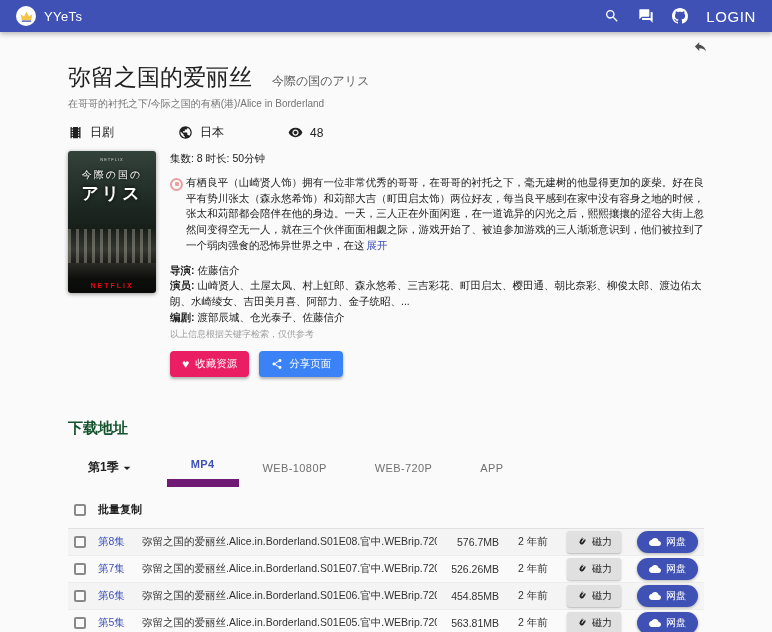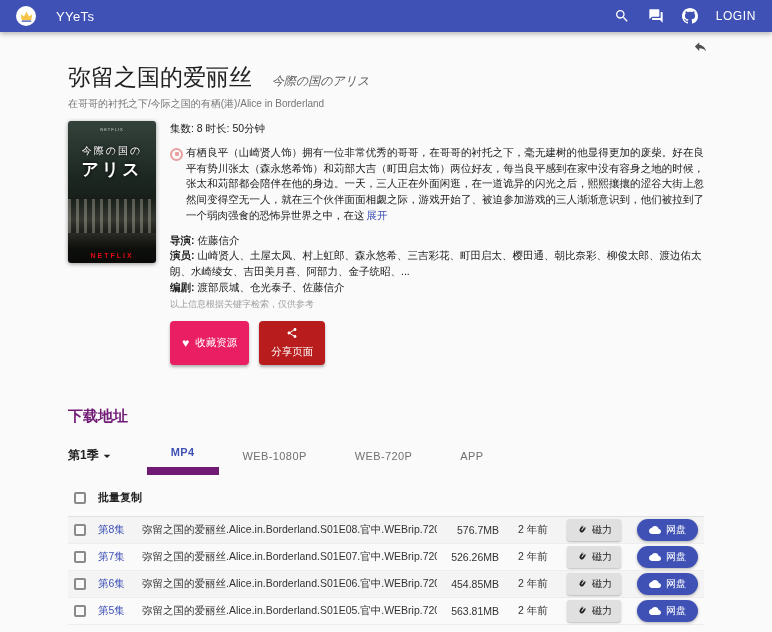--- a/index.html
+++ b/index.html
@@ -8,56 +8,56 @@
     font-family: "Liberation Sans", "DejaVu Sans", sans-serif;
     background: #e4e4e4;
     color: #212121;
   }
   
   .navbar {
     height: 32px; background: #3f51b5; color: #fff;
     display: flex; align-items: center; padding: 0 16px;
     box-shadow: 0 2px 5px rgba(0,0,0,.28); position: relative; z-index: 5;
   }
-  .brand { display: flex; align-items: center; gap: 20px; cursor: pointer; }
+  .brand { display: flex; align-items: center; gap: 8px; cursor: pointer; }
   .logo-circle {
     width: 20px; height: 20px; border-radius: 50%;
     background: #fff; display: flex; align-items: center; justify-content: center;
     overflow: hidden;
   }
   .brand-name { font-size: 13px; letter-spacing: .4px; }
   .nav-right { margin-left: auto; display: flex; align-items: center; gap: 18px; }
   .nav-icon { width: 16px; height: 16px; display: inline-flex; cursor: pointer; }
   .nav-icon svg { width: 100%; height: 100%; fill: #fff; }
-  .login { font-size: 12px; letter-spacing: .6px; cursor: pointer; }
+  .login { font-size: 15px; letter-spacing: .6px; cursor: pointer; }
 
   
   .content { background: #fafafa; min-height: 586px; padding: 0 68px 16px 68px; }
   .back-row { height: 24px; display: flex; justify-content: flex-end; padding-top: 7px; margin-right: -4px; }
   .back-row svg { width: 15px; height: 15px; fill: #4f4f4f; cursor: pointer; }
 
   .title-row { display: flex; align-items: baseline; margin-top: 6px; }
   .page-title { font-size: 23px; font-weight: 500; color: #1f1f1f; }
-  .title-alt { font-size: 12px; color: #5c5c5c; margin-left: 20px; font-style: italic; }
+  .title-alt { font-size: 12px; color: #5c5c5c; margin-left: 20px; }
   .aliases { font-size: 10px; color: #757575; margin-top: 4px; }
 
   .tags-row { display: flex; margin-top: 13px; width: 330px; }
   .tag { display: flex; align-items: center; gap: 7px; font-size: 12px; color: #212121; width: 122px; }
   .tag svg { width: 15px; height: 15px; fill: #212121; flex-shrink: 0; }
 
   
   .info-section { display: flex; margin-top: 10px; }
   .poster {
     width: 88px; height: 142px; flex-shrink: 0; border-radius: 3px; overflow: hidden;
     position: relative; cursor: pointer;
     background: linear-gradient(180deg, #33423a 0%, #1d2722 40%, #11150f 72%, #0a0b09 100%);
     box-shadow: 0 1px 4px rgba(0,0,0,.4); color: #fff; text-align: center;
   }
   .poster-cap { font-size: 4px; letter-spacing: 1px; color: #cfd6cf; margin-top: 6px; }
-  .poster-t1 { font-size: 10px; letter-spacing: 2px; margin-top: 12px; text-shadow: 0 0 3px #000; }
+  .poster-t1 { font-size: 10px; letter-spacing: 2px; margin-top: 6px; text-shadow: 0 0 3px #000; }
   .poster-t2 { font-size: 17px; letter-spacing: 3px; font-weight: bold; text-shadow: 0 0 4px #000; }
   .poster-people {
     position: absolute; left: 0; right: 0; bottom: 30px; height: 34px;
     background:
       repeating-linear-gradient(90deg, rgba(190,185,170,.38) 0 3px, rgba(40,45,40,.1) 3px 8px),
       linear-gradient(180deg, transparent 0%, rgba(120,120,110,.35) 60%, rgba(30,30,28,.8) 100%);
   }
   .poster-road { position: absolute; left: 0; right: 0; bottom: 14px; height: 16px;
     background: linear-gradient(180deg, #2a2a26, #0d0d0b); }
   .poster-brand {
@@ -82,29 +82,29 @@
   .disclaimer { font-size: 9px; color: #9e9e9e; margin-top: 2px; }
   .actions { margin-top: 10px; display: flex; gap: 10px; }
   .btn {
     border: none; border-radius: 4px; color: #fff; font-size: 10.5px;
     padding: 6px 12px; display: inline-flex; align-items: center; gap: 6px;
     cursor: pointer; box-shadow: 0 2px 3px rgba(0,0,0,.3);
     font-family: inherit;
   }
   .btn svg { width: 12px; height: 12px; fill: #fff; }
   .btn-pink { background: #e91e63; }
-  .btn-indigo { background: #b91c1c; flex-direction: column; }
+  .btn-indigo { background: #3b82f6; }
   .heart-glyph { font-size: 12px; line-height: 1; }
 
   
-  .dl-heading { font-size: 15px; font-weight: 600; color: #701a75; margin-top: 42px; }
+  .dl-heading { font-size: 15px; font-weight: 600; color: #14532d; margin-top: 42px; }
   .tabbar { display: flex; align-items: center; margin-top: 10px; }
   .season {
     display: flex; align-items: center; font-size: 12px; font-weight: 600;
-    cursor: pointer; margin-right: 32px; color: #212121;
+    cursor: pointer; margin-right: 32px; color: #212121; margin-left: 20px;
   }
   .season svg { width: 16px; height: 16px; fill: #212121; }
   .tab {
     font-size: 11px; letter-spacing: .4px; color: #707070; padding: 10px 24px 9px;
     cursor: pointer; text-align: center;
   }
   .tab.active { color: #3f51b5; border-bottom: 8px solid #701a75; font-weight: 600; }
 
   .batch-row {
     display: flex; align-items: center; gap: 12px; padding: 13px 6px 11px;
@@ -184,20 +184,40 @@
           </svg>
       </span>
     </div>
 
     <div class="title-row">
       <h1 class="page-title">弥留之国的爱丽丝</h1>
       <span class="title-alt">今際の国のアリス</span>
     </div>
     <div class="aliases">在哥哥的衬托之下/今际之国的有栖(港)/Alice in Borderland</div>
 
+    <div class="tags-row">
+      <span class="tag">
+        <svg viewBox="0 0 24 24">
+            <path d="M18 3v2h-2V3H8v2H6V3H4v18h2v-2h2v2h8v-2h2v2h2V3h-2zM8 17H6v-2h2v2zm0-4H6v-2h2v2zm0-4H6V7h2v2zm10 8h-2v-2h2v2zm0-4h-2v-2h2v2zm0-4h-2V7h2v2z"></path>
+          </svg>
+        <span>日剧</span>
+      </span>
+      <span class="tag">
+        <svg viewBox="0 0 24 24">
+            <path d="M12 2C6.48 2 2 6.48 2 12s4.48 10 10 10 10-4.48 10-10S17.52 2 12 2zm-1 17.93c-3.95-.49-7-3.85-7-7.93 0-.62.08-1.21.21-1.79L9 15v1c0 1.1.9 2 2 2v1.93zm6.9-2.54c-.26-.81-1-1.39-1.9-1.39h-1v-3c0-.55-.45-1-1-1H8v-2h2c.55 0 1-.45 1-1V7h2c1.1 0 2-.9 2-2v-.41c2.93 1.19 5 4.06 5 7.41 0 2.08-.8 3.97-2.1 5.39z"></path>
+          </svg>
+        <span>日本</span>
+      </span>
+      <span class="tag">
+        <svg viewBox="0 0 24 24">
+            <path d="M12 4.5C7 4.5 2.73 7.61 1 12c1.73 4.39 6 7.5 11 7.5s9.27-3.11 11-7.5c-1.73-4.39-6-7.5-11-7.5zM12 17c-2.76 0-5-2.24-5-5s2.24-5 5-5 5 2.24 5 5-2.24 5-5 5zm0-8c-1.66 0-3 1.34-3 3s1.34 3 3 3 3-1.34 3-3-1.34-3-3-3z"></path>
+          </svg>
+        <span>48</span>
+      </span>
+    </div>
 
     <section class="info-section">
       <div class="poster">
         <div class="poster-cap">NETFLIX</div>
         <div class="poster-t1">今際の国の</div>
         <div class="poster-t2">アリス</div>
         <div class="poster-people"></div>
         <div class="poster-road"></div>
         <div class="poster-brand">NETFLIX</div>
       </div>

